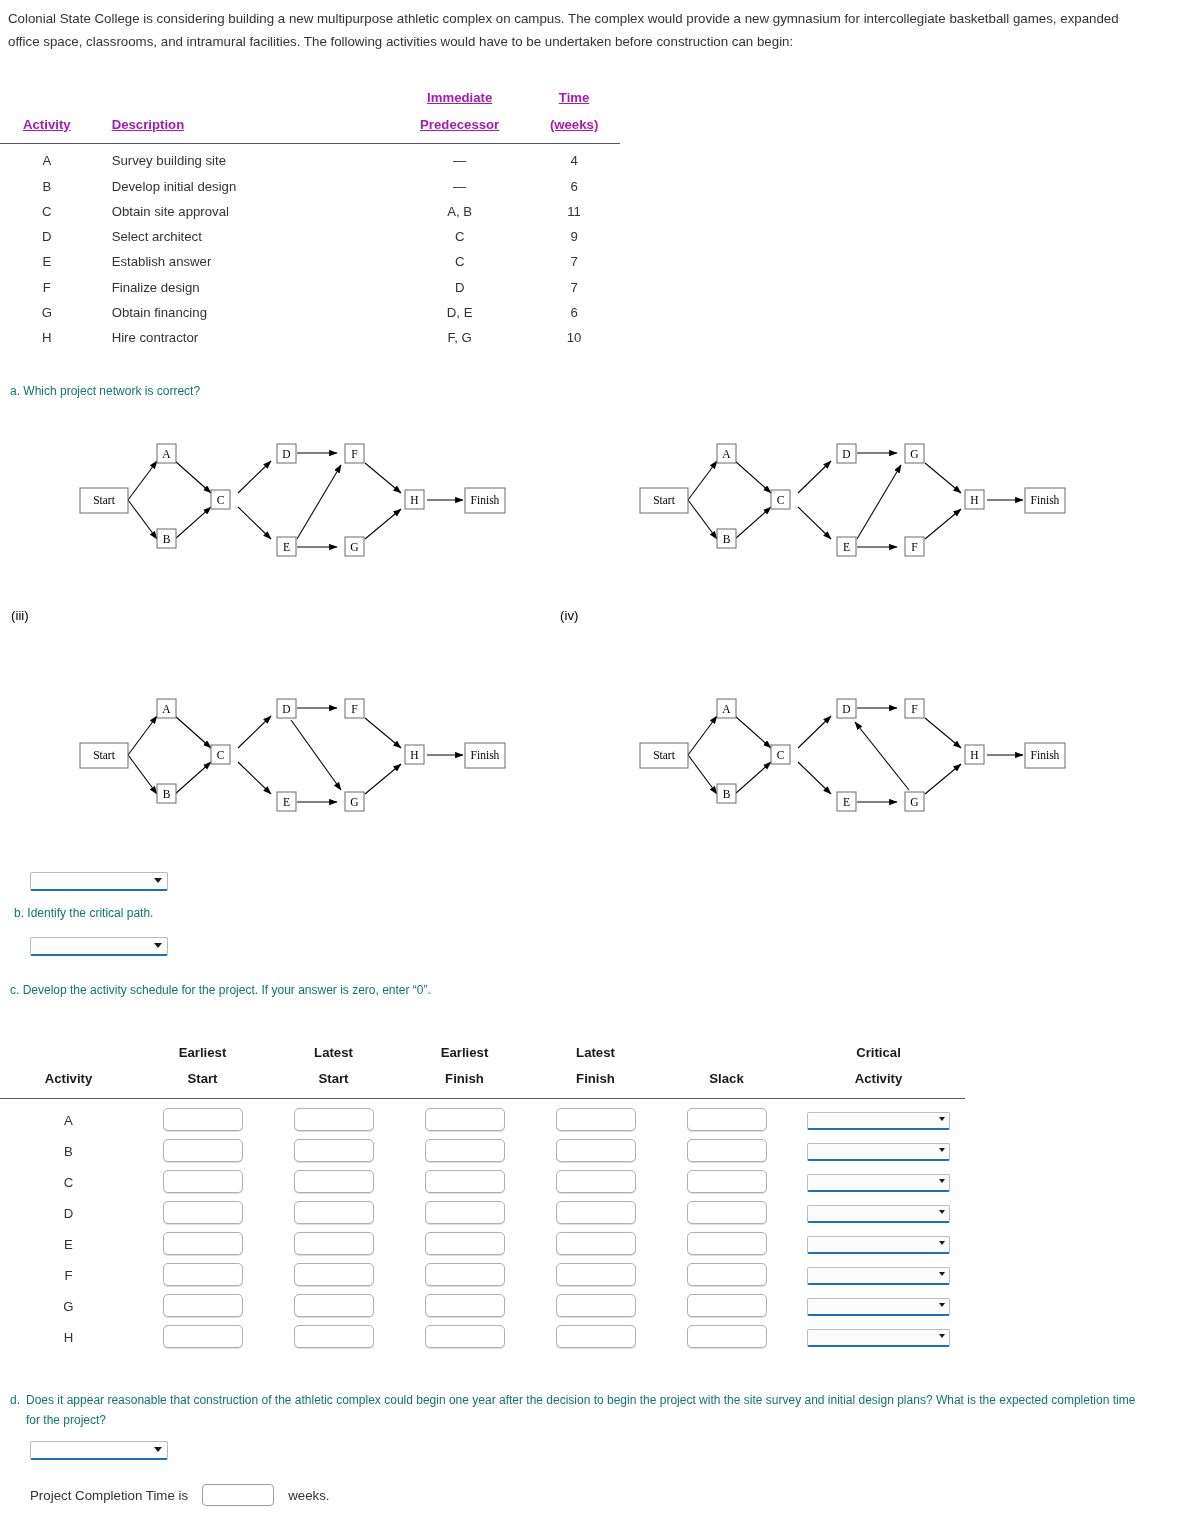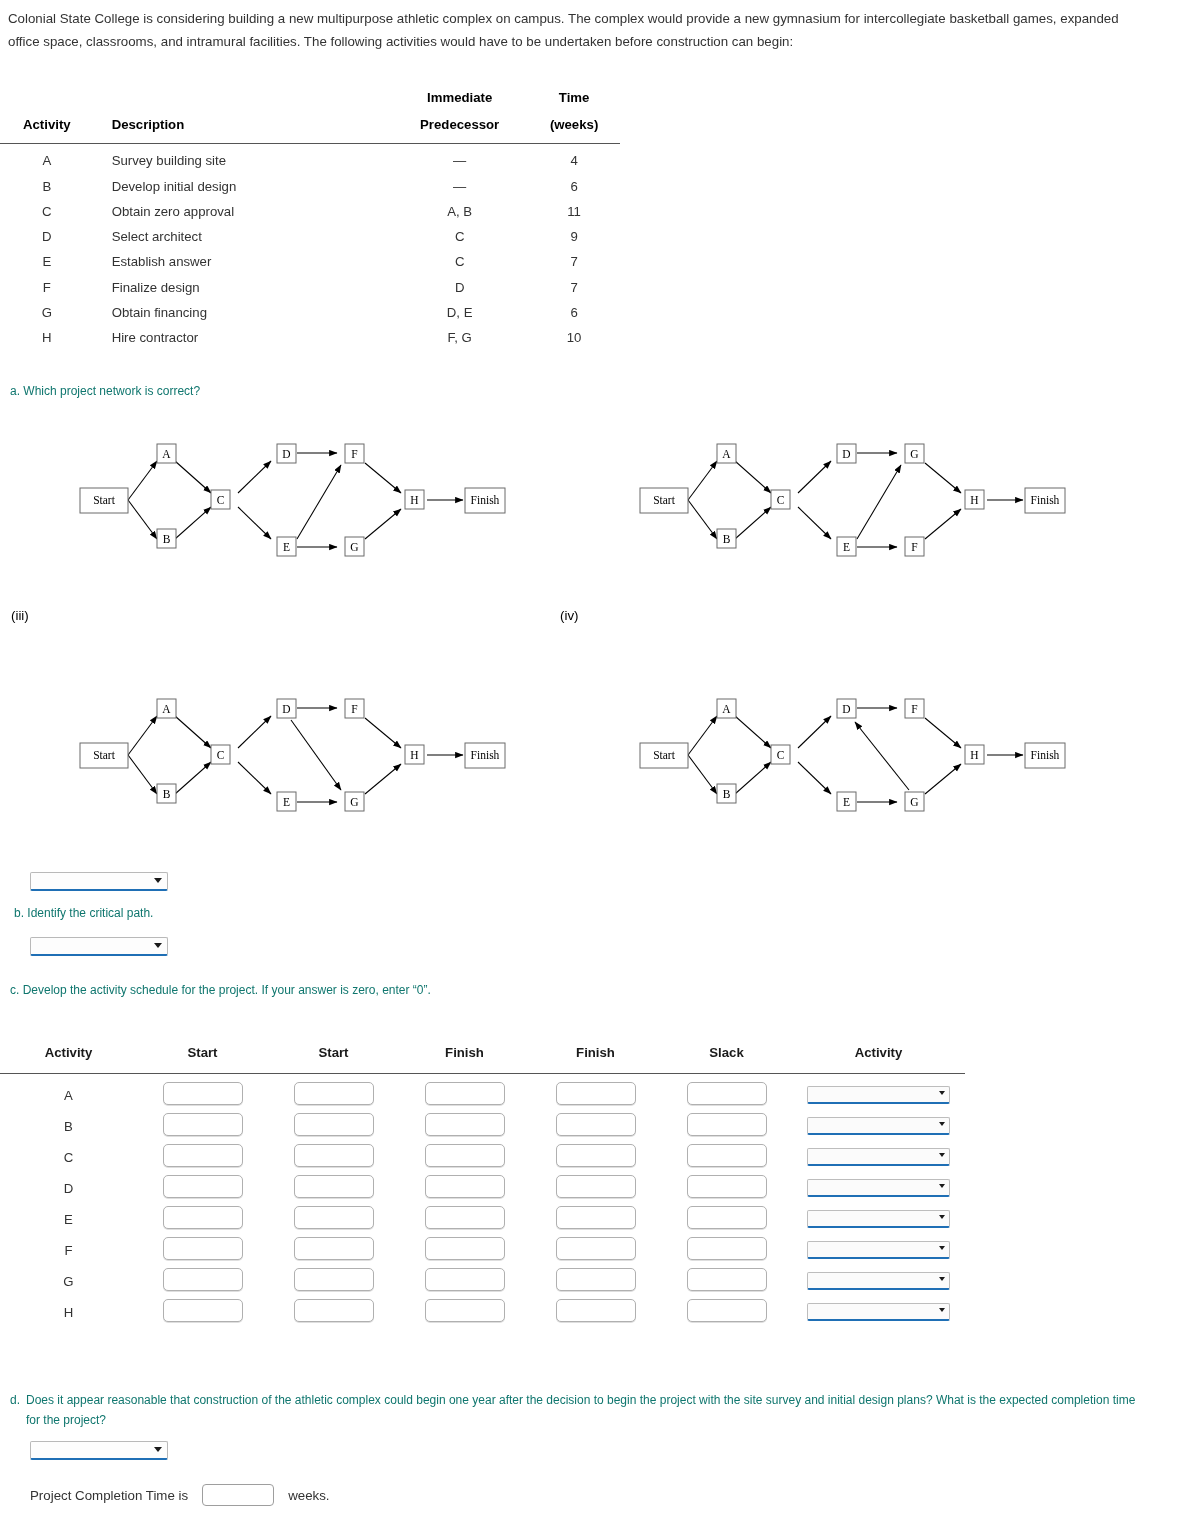--- a/index.html
+++ b/index.html
@@ -36,24 +36,25 @@
     width: 620px;
     border-collapse: collapse;
   }
   .act-table th, .act-table td {
     padding: 0;
     font-weight: normal;
   }
   .act-table thead th {
     font-weight: bold;
     font-size: 13.2px;
-    color: #000000;
+    color: #a21caf;
     vertical-align: bottom;
     padding-bottom: 2px;
     line-height: 1.9;
+    text-decoration: underline;
   }
   .hdr-activity   { width: 96px;  text-align: center; }
   .hdr-desc       { width: 290px; text-align: left; padding-left: 18px !important; margin-top: 48px; }
   .hdr-pred       { width: 140px; text-align: center; }
   .hdr-time       { width: 94px;  text-align: center; }
   .act-table thead tr.r2 th { border-bottom: 1.3px solid #555; padding-bottom: 6px; }
   .act-table tbody td {
     font-size: 13.2px;
     height: 25.3px;
     color: #333;
@@ -257,21 +258,21 @@
       <td class="c-time">4</td>
     </tr>
     <tr>
       <td class="c-act">B</td>
       <td class="c-desc">Develop initial design</td>
       <td class="c-pred">—</td>
       <td class="c-time">6</td>
     </tr>
     <tr>
       <td class="c-act">C</td>
-      <td class="c-desc">Obtain zero approval</td>
+      <td class="c-desc">Obtain site approval</td>
       <td class="c-pred">A, B</td>
       <td class="c-time">11</td>
     </tr>
     <tr>
       <td class="c-act">D</td>
       <td class="c-desc">Select architect</td>
       <td class="c-pred">C</td>
       <td class="c-time">9</td>
     </tr>
     <tr>
@@ -484,20 +485,29 @@
 <div class="qtext q-b">b. Identify the critical path.</div>
 <div class="dd dd-b">
   <span></span>
   <span class="caret"></span>
 </div>
 
 <div class="qtext q-c">c. Develop the activity schedule for the project. If your answer is zero, enter “0”.</div>
 
 <table class="sched">
   <thead>
+    <tr class="row1">
+      <th class="sc-activity"></th>
+      <th class="sc-es">Earliest</th>
+      <th class="sc-ls">Latest</th>
+      <th class="sc-ef">Earliest</th>
+      <th class="sc-lf">Latest</th>
+      <th class="sc-sl"></th>
+      <th class="sc-ca">Critical</th>
+    </tr>
     <tr class="row2">
       <th class="sc-activity">Activity</th>
       <th class="sc-es">Start</th>
       <th class="sc-ls">Start</th>
       <th class="sc-ef">Finish</th>
       <th class="sc-lf">Finish</th>
       <th class="sc-sl">Slack</th>
       <th class="sc-ca">Activity</th>
     </tr>
   </thead>

